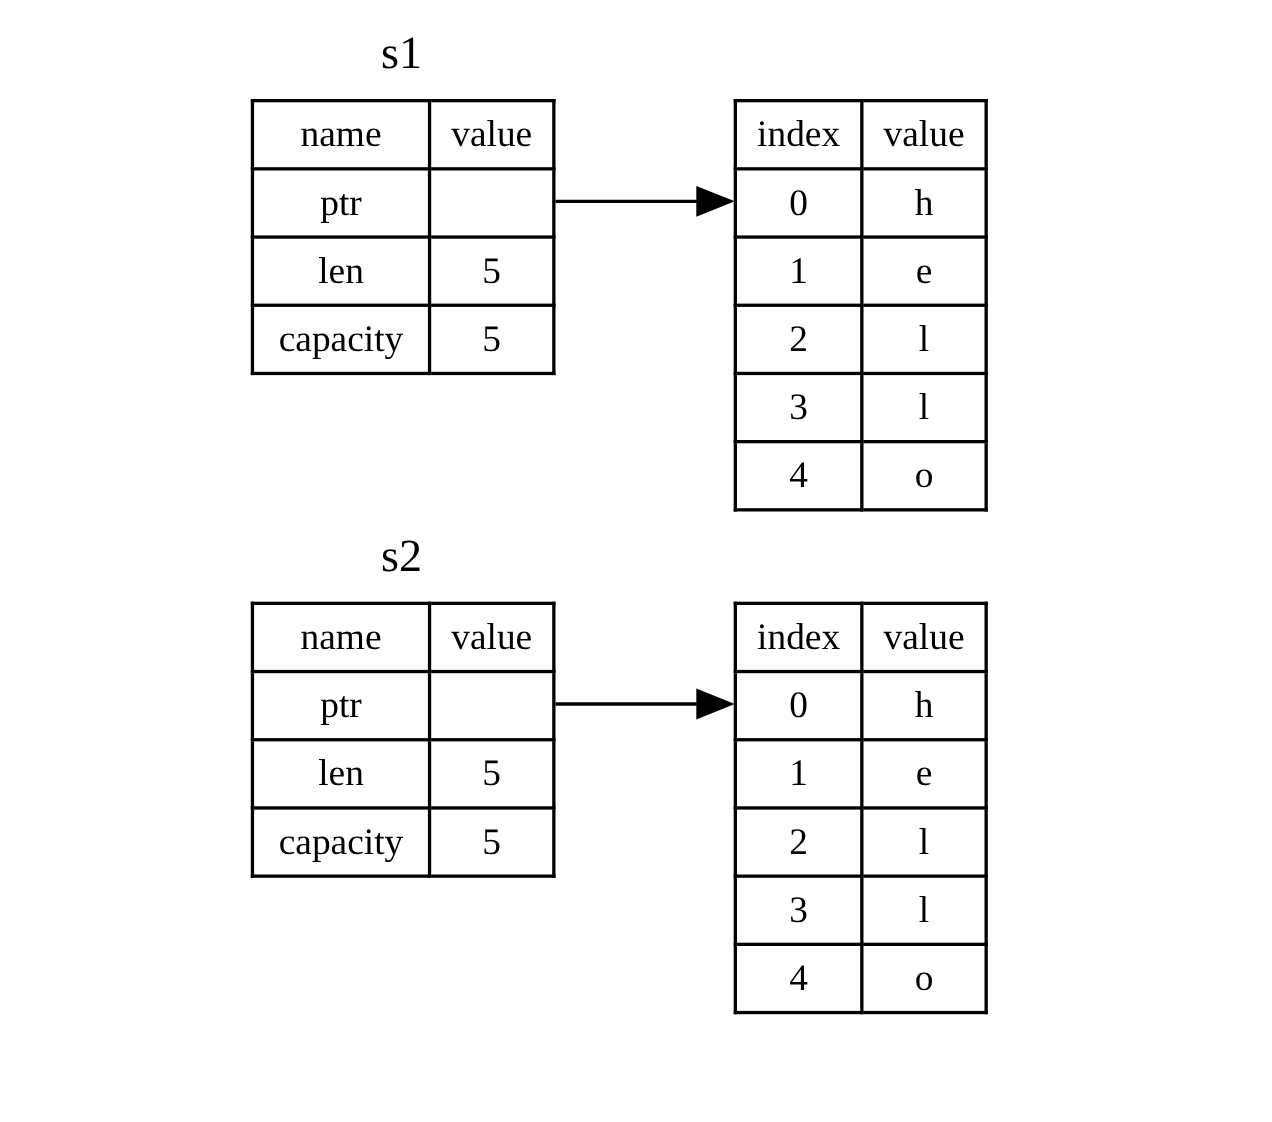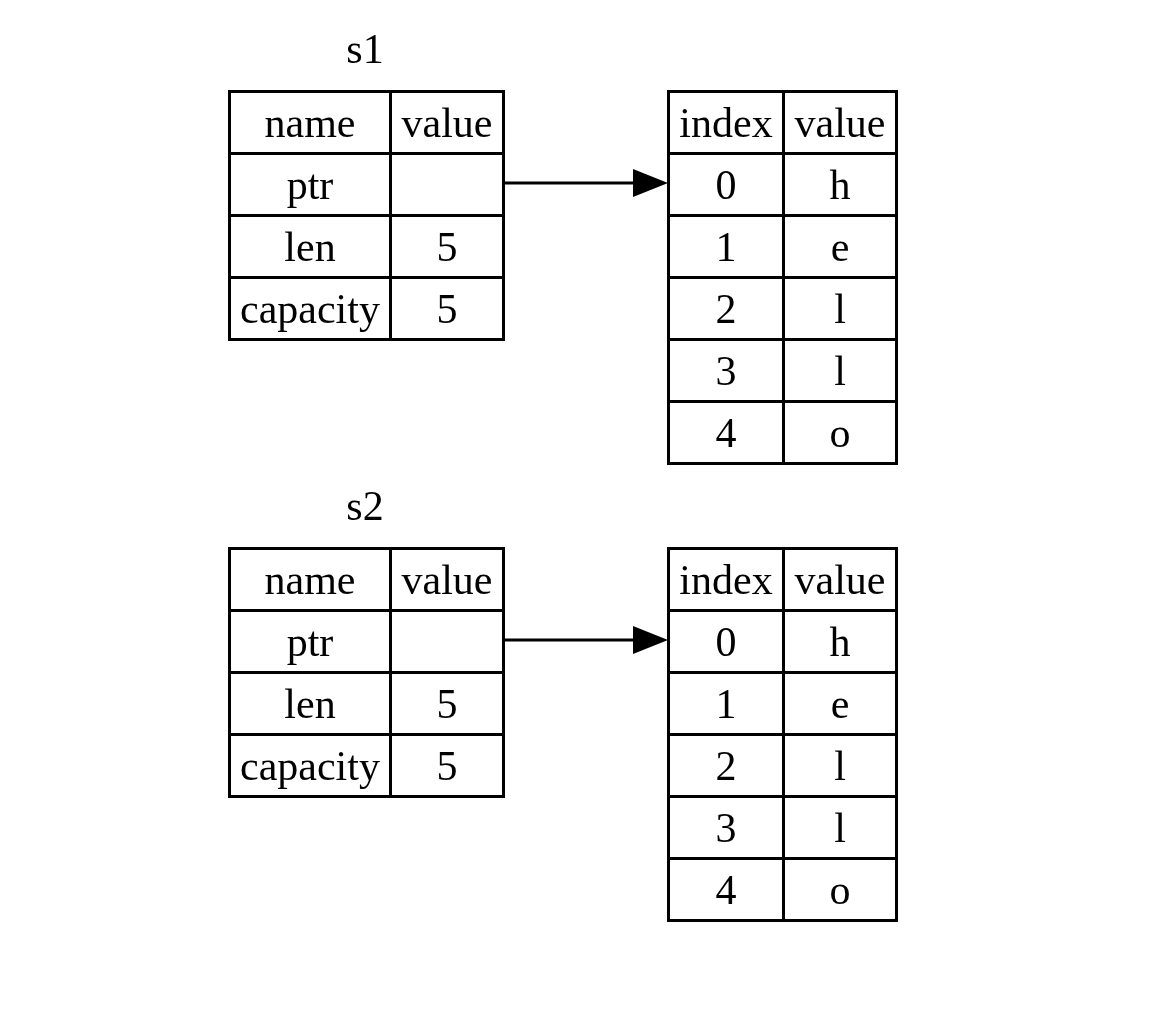--- a/index.html
+++ b/index.html
@@ -31,21 +31,21 @@
   .label-s2 { top: 483px; text-align: center; }
   table.tbl {
     position: absolute;
     border-collapse: collapse;
     table-layout: fixed;
     background: #ffffff;
   }
   table.tbl th, table.tbl td {
     border: 3px solid #000000;
     font-weight: normal;
-    font-size: 42px;
+    font-size: 34px;
     text-align: center;
     vertical-align: middle;
     padding: 0;
     height: 59px;
     overflow: hidden;
   }
   .stack-tbl { width: 274px; }
   .stack-tbl col.c-name  { width: 161px; }
   .stack-tbl col.c-value { width: 113px; }
   .heap-tbl { width: 228px; }

